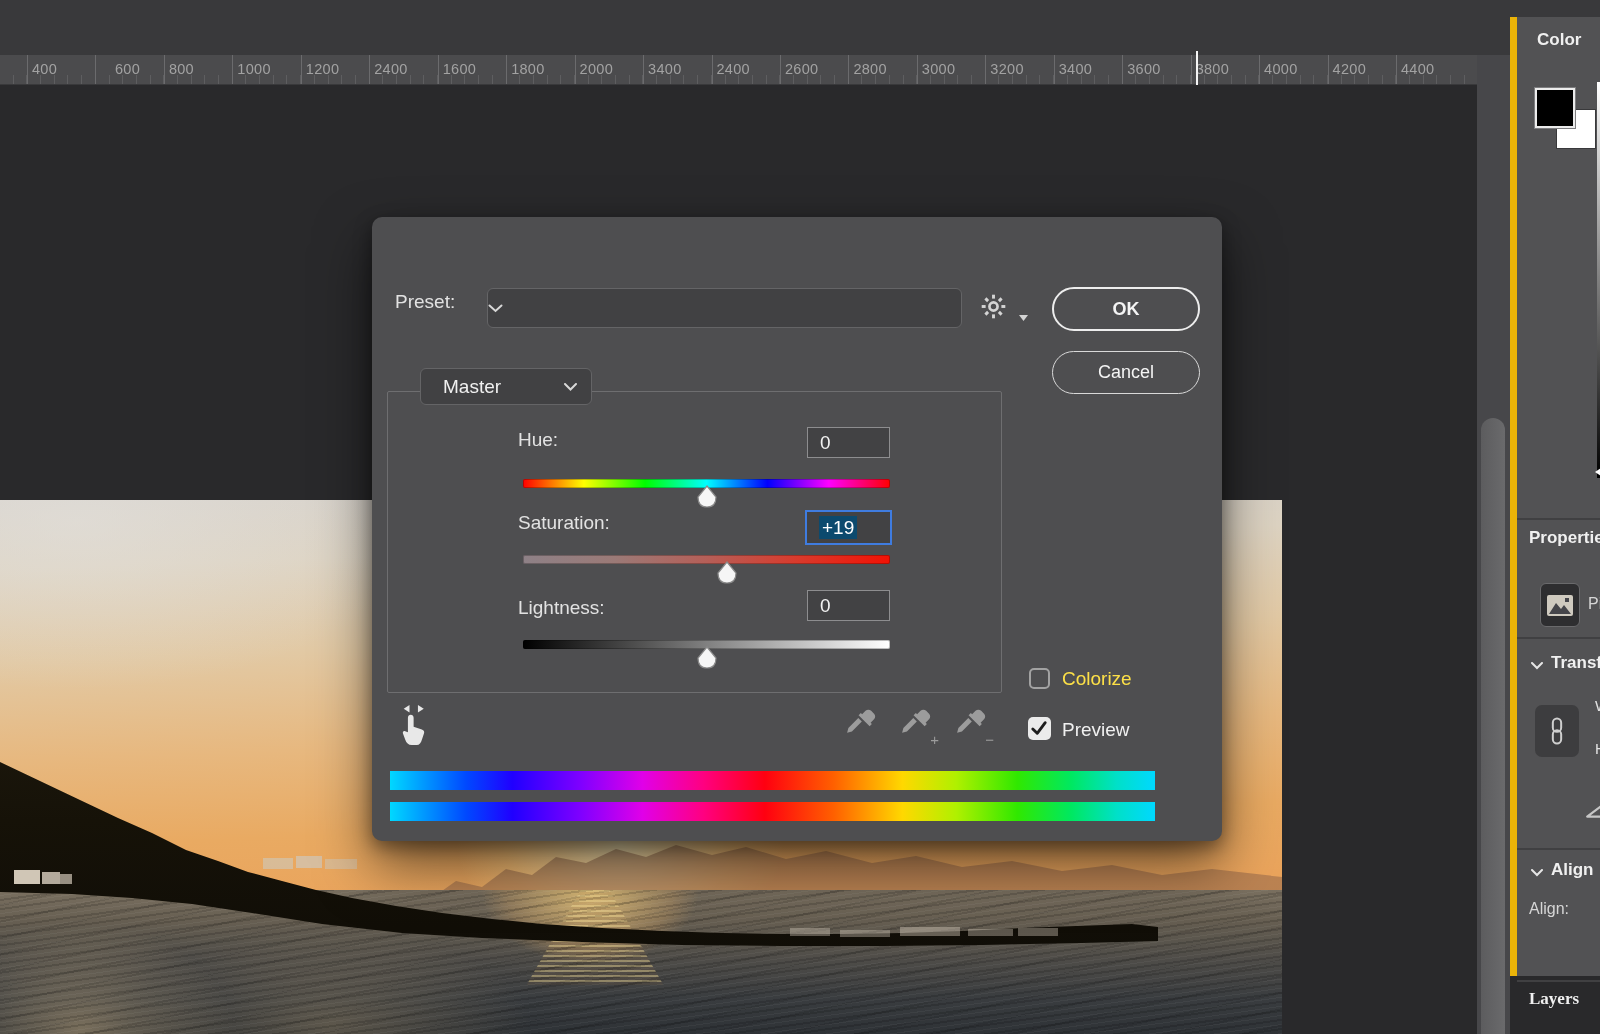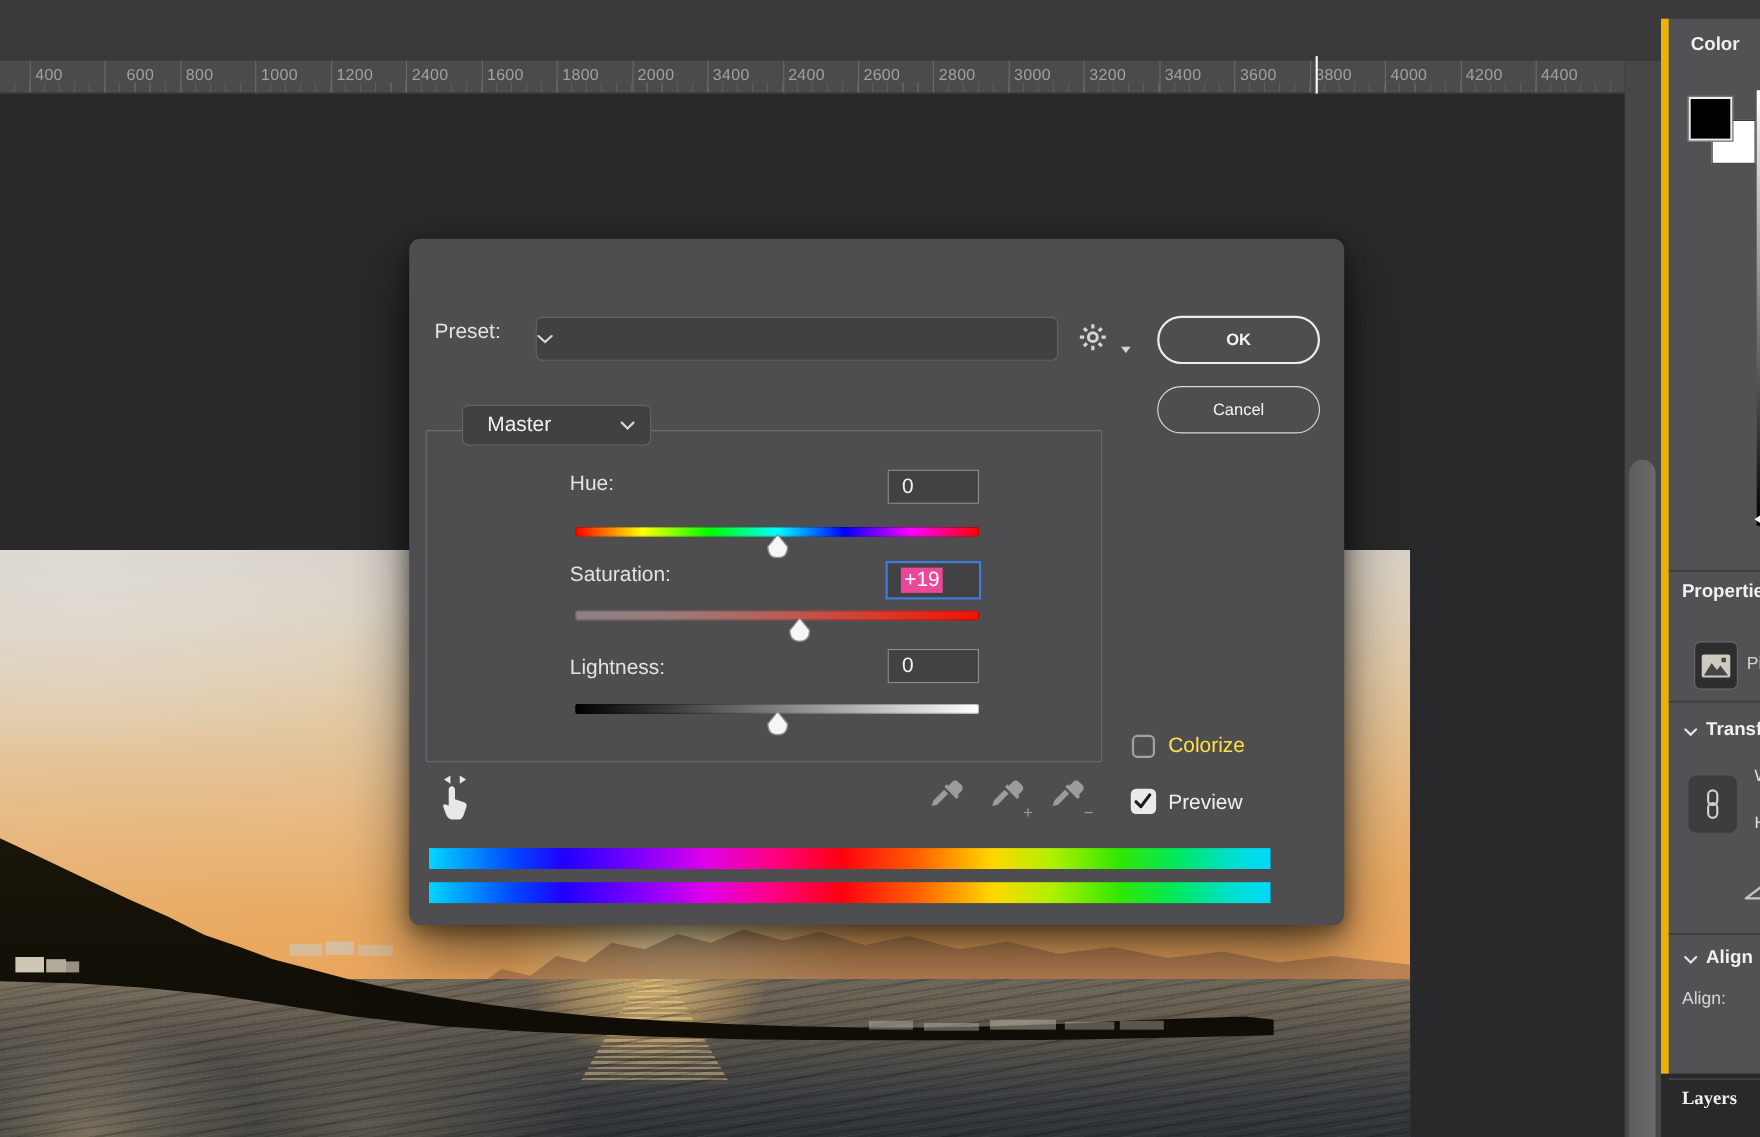--- a/index.html
+++ b/index.html
@@ -74,29 +74,29 @@
   .titlebar { position:absolute; left:0; top:0; width:850px; height:50px; border-radius:10px 10px 0 0;
     background:linear-gradient(#d8d8d8,#c8c8c8); border-bottom:1px solid #9c9c9e;
     display:flex; align-items:center; justify-content:center; }
   .title { font-size:20px; font-weight:700; color:#1b1b1b; }
   .dlabel { position:absolute; font-size:19px; color:#e2e2e2; }
   .select { position:absolute; background:#414143; border:1px solid #646466; border-radius:6px;
     color:#f0f0f0; font-size:19px; display:flex; align-items:center; }
   .select .val { padding-left:16px; flex:1; }
   .select svg { margin-right:14px; }
   .pill { position:absolute; width:148px; border-radius:23px; background:transparent;
-    color:#f4f4f4; font-size:15px; display:flex; align-items:center; justify-content:center; }
+    color:#f4f4f4; font-size:18px; display:flex; align-items:center; justify-content:center; }
   .ok { border:2px solid #ededed; font-weight:600; }
   .cancel { border:1.5px solid #d9d9d9; }
   .groupbox { position:absolute; left:15px; top:174px; width:615px; height:302px;
     border:1px solid #6e6e70; border-radius:2px; }
   .numbox { position:absolute; width:83px; height:31px; background:#424244; border:1px solid #8d8d8f;
     color:#f2f2f2; font-size:19px; line-height:29px; padding-left:12px; }
   .numbox.focused { width:87px; height:35px; border:2px solid #3f7ce0; line-height:31px; }
-  .sel { background:#ec4899; color:#fff; padding:1px 3px;margin-top:35px; }
+  .sel { background:#0c4a6e; color:#fff; padding:1px 3px;margin-top:35px; }
   .track { position:absolute; width:367px; height:9px; border-radius:2px;
     box-shadow:inset 0 0 0 1px rgba(0,0,0,.25); }
   .t-hue { background:linear-gradient(to right,#f00 0%,#ff0 16.6%,#0f0 33.3%,#0ff 50%,#00f 66.6%,#f0f 83.3%,#f00 100%); }
   .t-sat { background:linear-gradient(to right,#8e8187 0%,#9b7a77 25%,#b55f58 50%,#d93a2c 75%,#f21205 100%); }
   .t-light { background:linear-gradient(to right,#000 0%,#808080 50%,#fff 100%); }
   .thumb { position:absolute; width:24px; height:23px; transform:translateX(-50%); }
   .checkbox { position:absolute; width:21px; height:21px; border:2px solid #a2a2a2; border-radius:5px; }
   .checkbox.on { width:23px; height:23px; border:none; background:#ebebeb; }
   .checkbox svg { display:none; margin:3px 0 0 2px; }
   .checkbox.on svg { display:block; }

